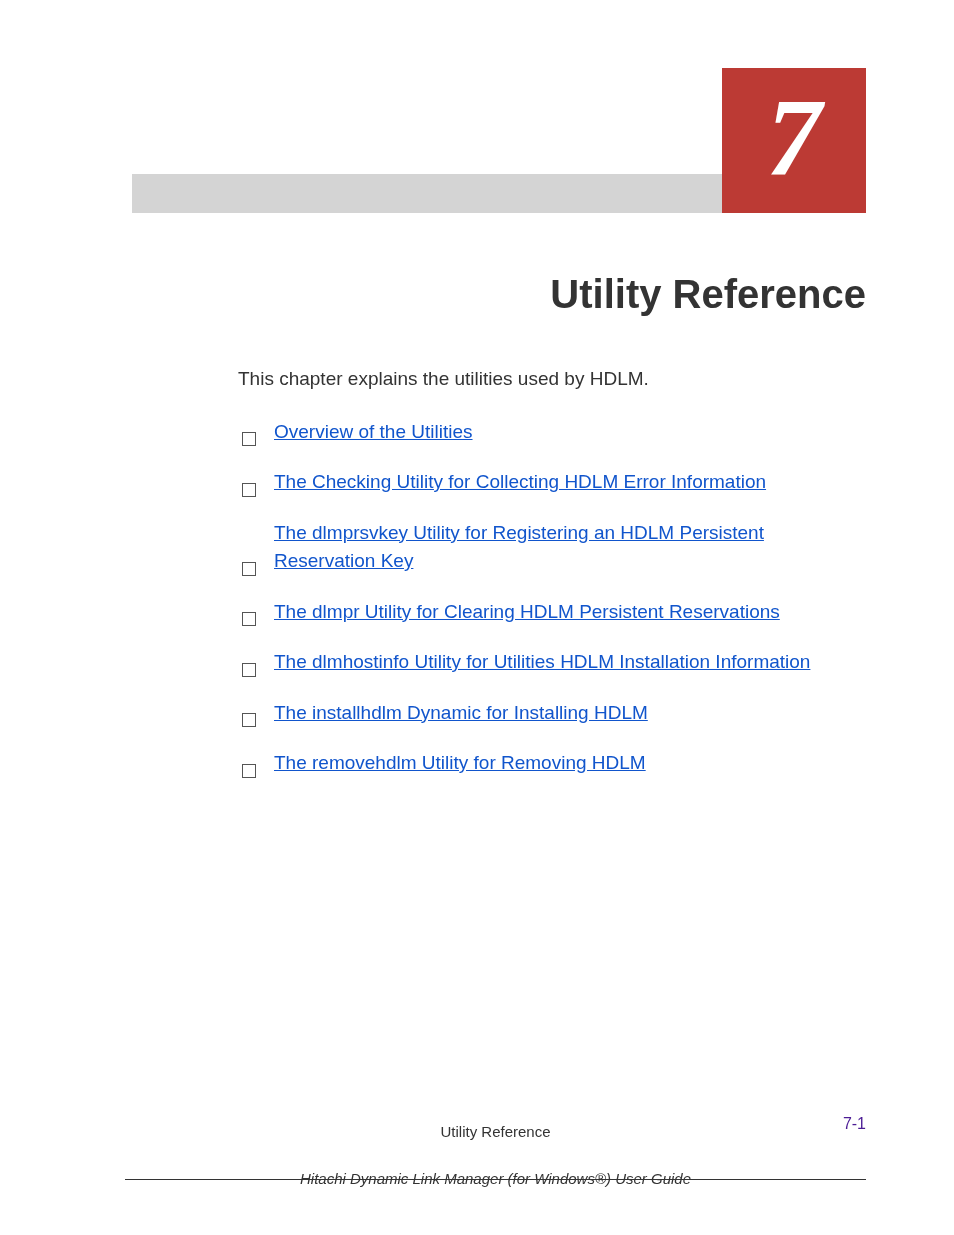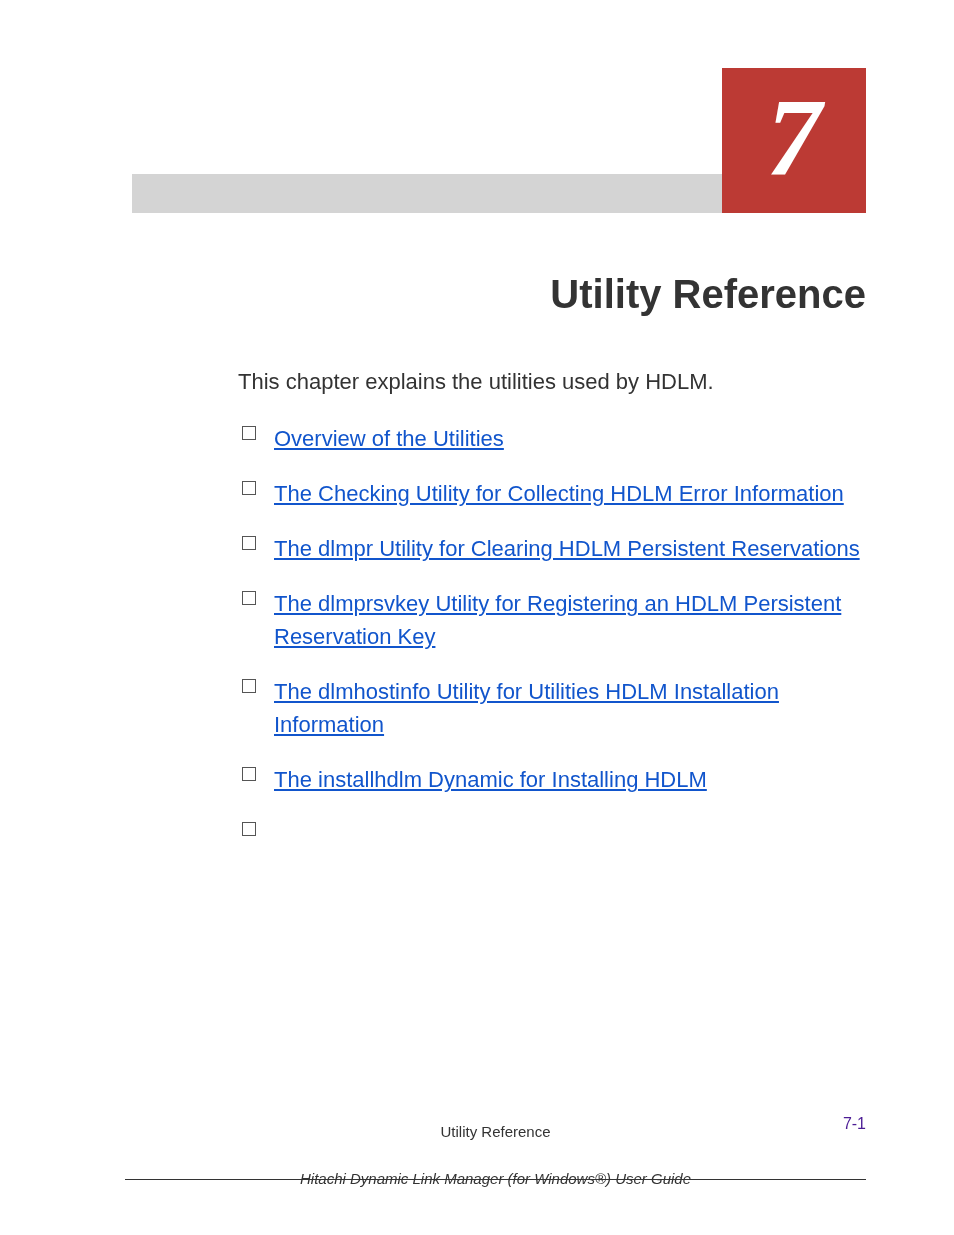--- a/index.html
+++ b/index.html
@@ -58,30 +58,30 @@
     font-size: 40px;
     font-weight: bold;
     color: #333;
     text-align: right;
   }
   .body {
     position: absolute;
     top: 365px;
     left: 238px;
     right: 88px;
-    font-size: 22px;
+    font-size: 19px;
     color: #333;
     line-height: 1.5;
   }
   .intro {
     margin-bottom: 24px;
   }
   .toc-item {
     display: flex;
-    align-items: flex-start;
+    align-items: flex-end;
     margin-bottom: 22px;
   }
   .bullet {
     flex: 0 0 auto;
     width: 14px;
     height: 14px;
     border: 1.5px solid #555;
     margin-top: 4px;
     margin-right: 18px;
     margin-left: 4px;
@@ -148,36 +148,37 @@
     <div class="toc-item">
       <div class="bullet"></div>
       <a class="toc-link">Overview of the Utilities</a>
     </div>
     <div class="toc-item">
       <div class="bullet"></div>
       <a class="toc-link">The Checking Utility for Collecting HDLM Error Information</a>
     </div>
     <div class="toc-item">
       <div class="bullet"></div>
-      <a class="toc-link">The dlmpr Utility for Clearing HDLM Persistent Reservations</a>
+      <a class="toc-link">The dlmprsvkey Utility for Registering an HDLM Persistent Reservation Key</a>
     </div>
     <div class="toc-item">
       <div class="bullet"></div>
-      <a class="toc-link">The dlmprsvkey Utility for Registering an HDLM Persistent Reservation Key</a>
+      <a class="toc-link">The dlmpr Utility for Clearing HDLM Persistent Reservations</a>
     </div>
     <div class="toc-item">
       <div class="bullet"></div>
       <a class="toc-link">The dlmhostinfo Utility for Utilities HDLM Installation Information</a>
     </div>
     <div class="toc-item">
       <div class="bullet"></div>
       <a class="toc-link">The installhdlm Dynamic for Installing HDLM</a>
     </div>
     <div class="toc-item">
       <div class="bullet"></div>
+      <a class="toc-link">The removehdlm Utility for Removing HDLM</a>
     </div>
   </div>
 
   <div class="footer">
     <div class="footer-row">
       <div class="footer-title">Utility Reference</div>
       <div class="page-num">7-1</div>
     </div>
     <div class="footer-line"></div>
     <div class="footer-guide">Hitachi Dynamic Link Manager (for Windows®) User Guide</div>

